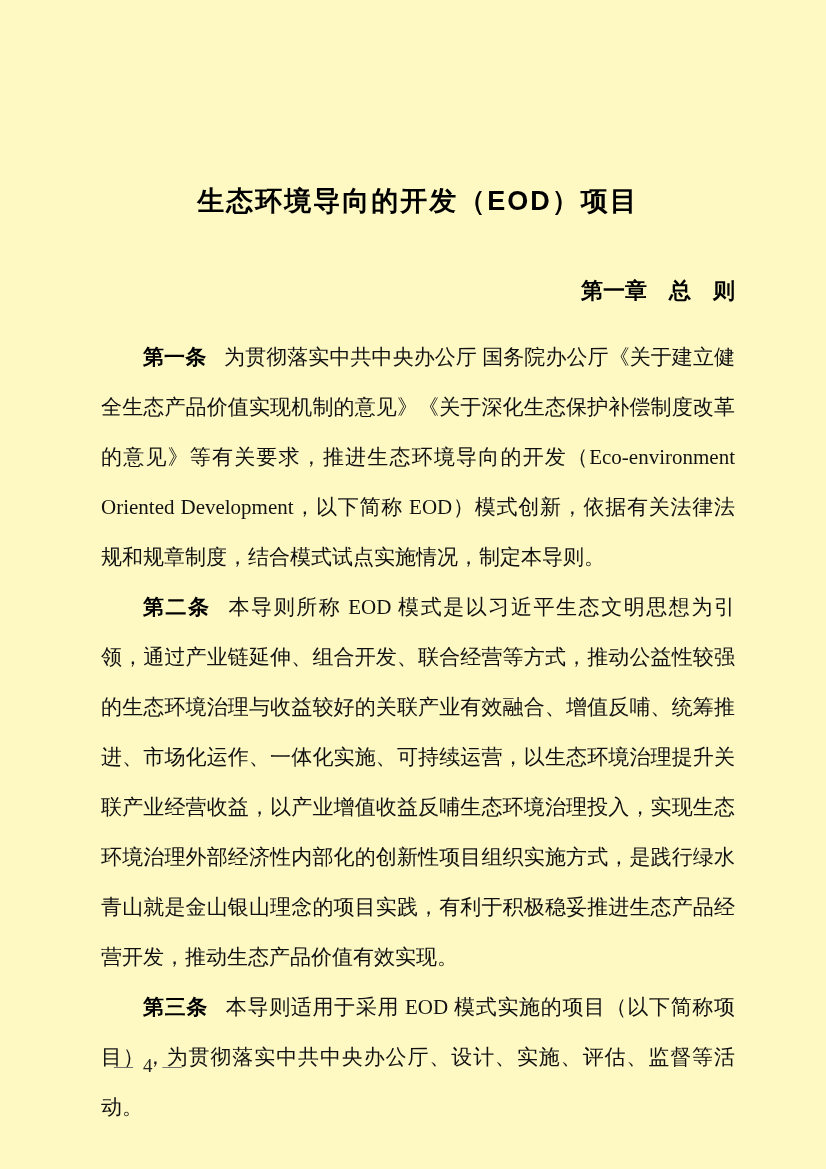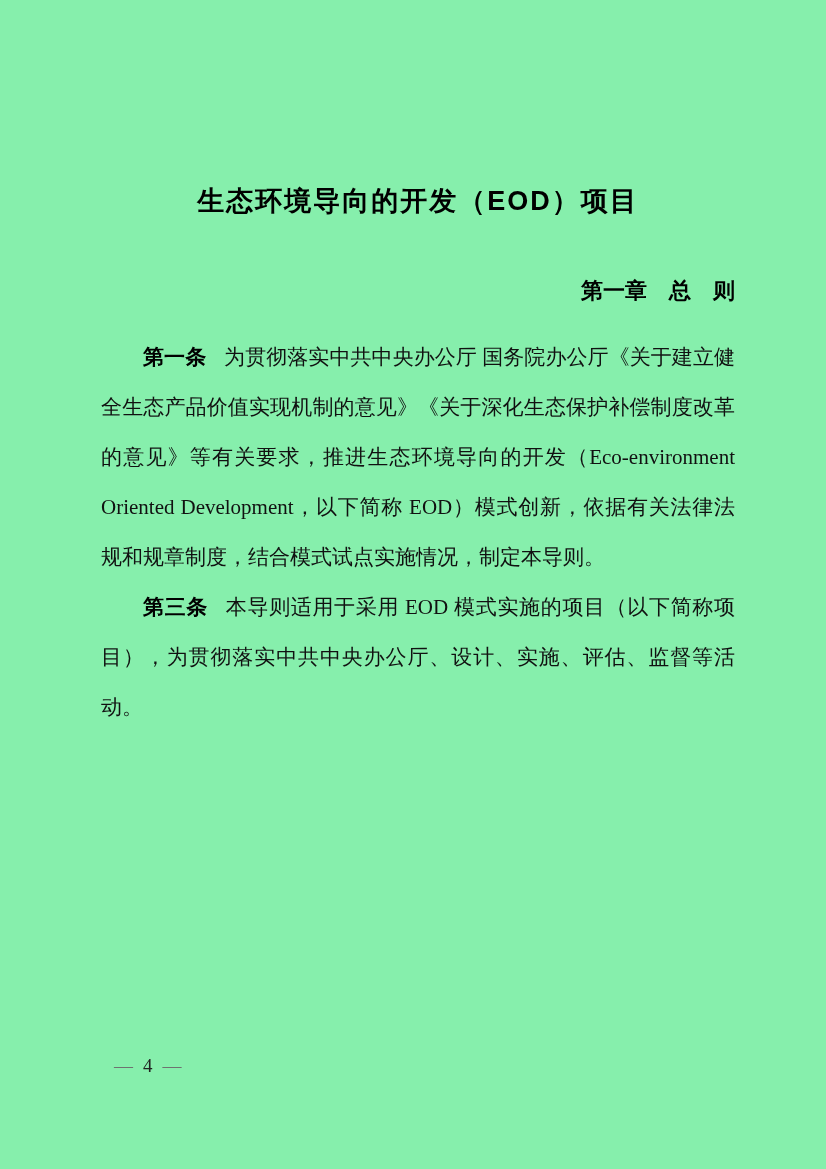--- a/index.html
+++ b/index.html
@@ -5,21 +5,21 @@
   html, body {
     margin: 0;
     padding: 0;
     background: #ffffff;
   }
   .page {
     position: relative;
     width: 826px;
     height: 1169px;
     margin: 0 auto;
-    background: #86efac;
+    background: #fef9c3;
     color: #111111;
     overflow: hidden;
     font-family: "Liberation Serif", serif;
   }
   .content {
     position: absolute;
     top: 0;
     left: 101px;
     width: 634px;
   }
@@ -95,20 +95,23 @@
       <div class="title-line1">生态环境导向的开发（EOD）项目</div>
     </div>
 
     <div class="chapter-heading">第一章　总　则</div>
 
     <div class="body-text">
       <p class="article">
         <span class="article-label">第一条</span><span>为贯彻落实中共中央办公厅 国务院办公厅《关于建立健全生态产品价值实现机制的意见》《关于深化生态保护补偿制度改革的意见》等有关要求，推进生态环境导向的开发（Eco-environment Oriented Development，以下简称 EOD）模式创新，依据有关法律法规和规章制度，结合模式试点实施情况，制定本导则。</span>
       </p>
       <p class="article">
+        <span class="article-label">第二条</span><span>本导则所称 EOD 模式是以习近平生态文明思想为引领，通过产业链延伸、组合开发、联合经营等方式，推动公益性较强的生态环境治理与收益较好的关联产业有效融合、增值反哺、统筹推进、市场化运作、一体化实施、可持续运营，以生态环境治理提升关联产业经营收益，以产业增值收益反哺生态环境治理投入，实现生态环境治理外部经济性内部化的创新性项目组织实施方式，是践行绿水青山就是金山银山理念的项目实践，有利于积极稳妥推进生态产品经营开发，推动生态产品价值有效实现。</span>
+      </p>
+      <p class="article">
         <span class="article-label">第三条</span><span>本导则适用于采用 EOD 模式实施的项目（以下简称项目），为贯彻落实中共中央办公厅、设计、实施、评估、监督等活动。</span>
       </p>
     </div>
 
   </div>
 
   <div class="footer">
     <span class="dash">—</span><span class="page-num">4</span><span class="dash">—</span>
   </div>
 </div>

